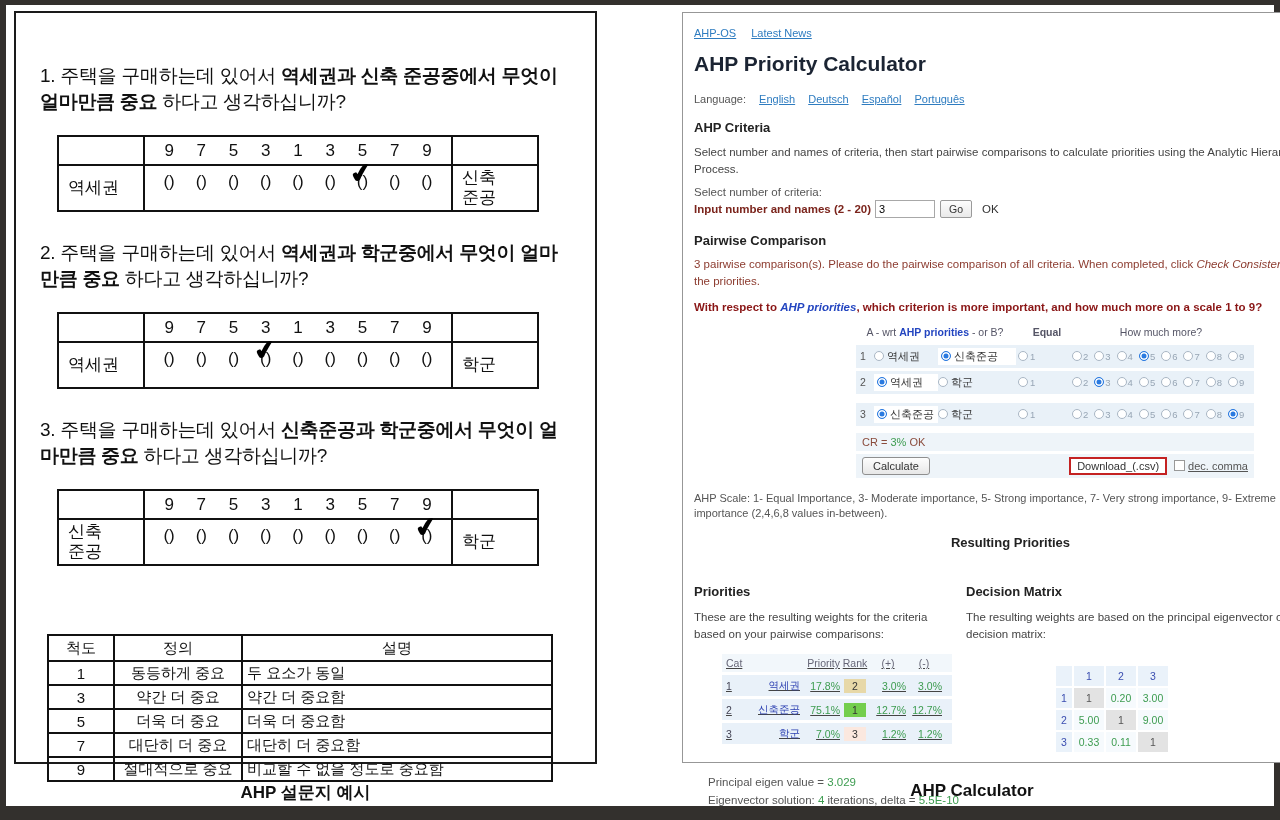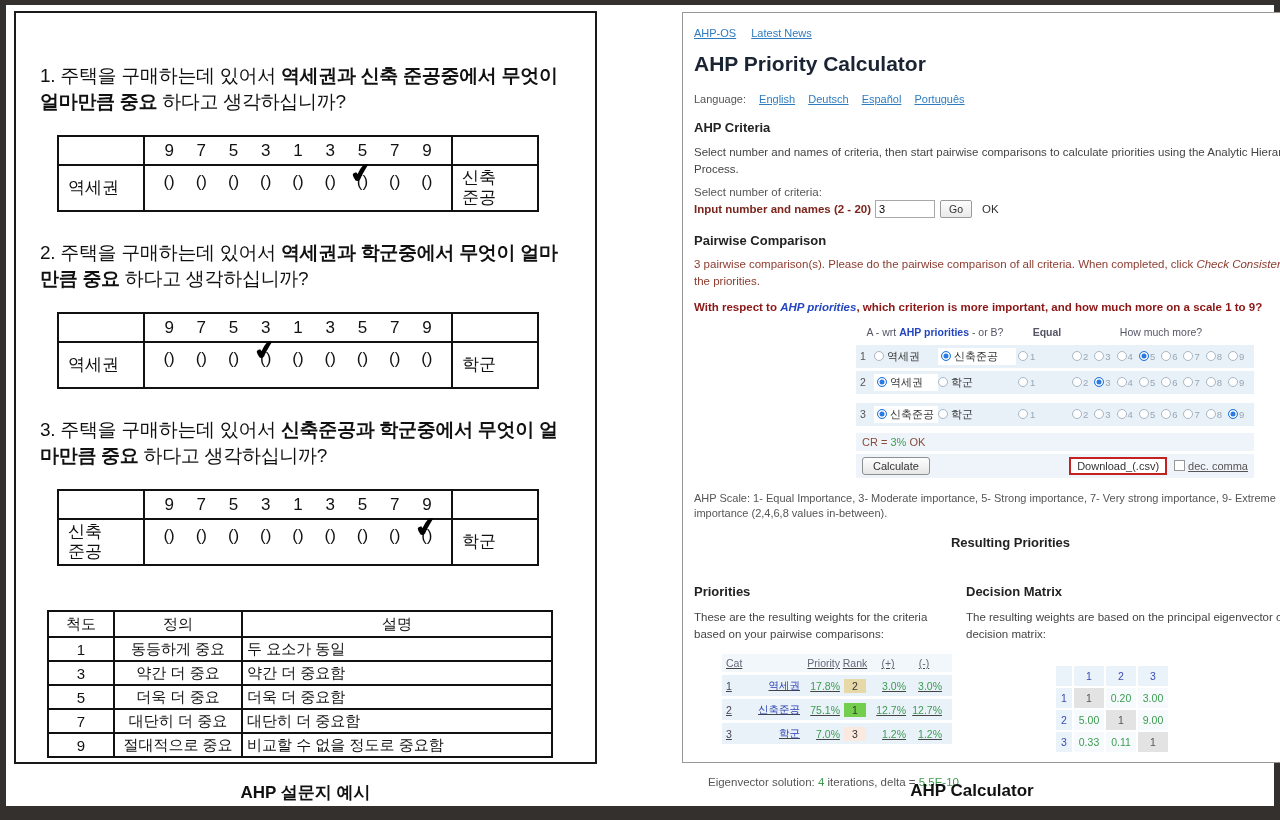--- a/index.html
+++ b/index.html
@@ -17,21 +17,21 @@
   .s-head{border-bottom:2px solid #111;height:27px;}
   .s-body{min-height:44px;}
   .sc1{width:86px;border-right:2px solid #111;box-sizing:border-box;}
   .sc3{width:86px;border-left:2px solid #111;box-sizing:border-box;}
   .sc2{flex:1;}
   .lbl{display:flex;align-items:center;padding-left:9px;font-size:17px;line-height:1.2;white-space:pre-line;}
   .nums,.opts{display:flex;padding:0 8px;height:100%;}
   .scell{flex:1;text-align:center;font-size:17px;align-self:center;font-weight:400;}
   .ocell{flex:1;text-align:center;font-size:17px;padding-top:6px;position:relative;}
   .ocell.checked::after{content:"\2714";position:absolute;left:50%;top:-8px;transform:translateX(-55%) rotate(-10deg);font-size:26px;font-weight:700;color:#000;}
-  #scale-table{border-collapse:collapse;margin:44px 0 0 7px;font-size:15px;color:#111;}
+  #scale-table{border-collapse:collapse;margin:68px 0 0 7px;font-size:15px;color:#111;}
   #scale-table th,#scale-table td{border:2px solid #111;height:22px;padding:0 4px;font-weight:400;}
   #scale-table th{height:24px;text-align:center;}
   .kc0{width:56px;text-align:center;}
   .kc1{width:118px;text-align:center;}
   .kc2{width:300px;text-align:left;padding-left:6px;}
 
   
   .panel-right{position:absolute;left:682px;top:12px;width:656px;height:751px;box-sizing:border-box;background:#fff;border:1px solid #979797;padding:14px 10px 0 11px;font-size:11.5px;color:#444;}
   a.lnk{color:#2e7cc0;text-decoration:underline;cursor:pointer;}
   .nav{font-size:11px;}
@@ -533,19 +533,20 @@
             <span class="mx-cell mx-rl">3</span>
             <span class="mx-cell">0.33</span>
             <span class="mx-cell">0.11</span>
             <span class="mx-cell diag">1</span>
           </div></div>
     </div>
   </div>
 
   <div class="bottom">
     <div class="bot-r">
+      <div><span>Principal eigen value = </span><span class="green">3.029</span></div>
       <div><span>Eigenvector solution: </span><span class="green">4</span><span> iterations, delta = </span><span class="green">5.5E-10</span></div>
     </div>
   </div>
 </div>
 
 <div class="cap cap-left">AHP 설문지 예시</div>
 <div class="cap cap-right">AHP Calculator</div>
 
 </body></html>

